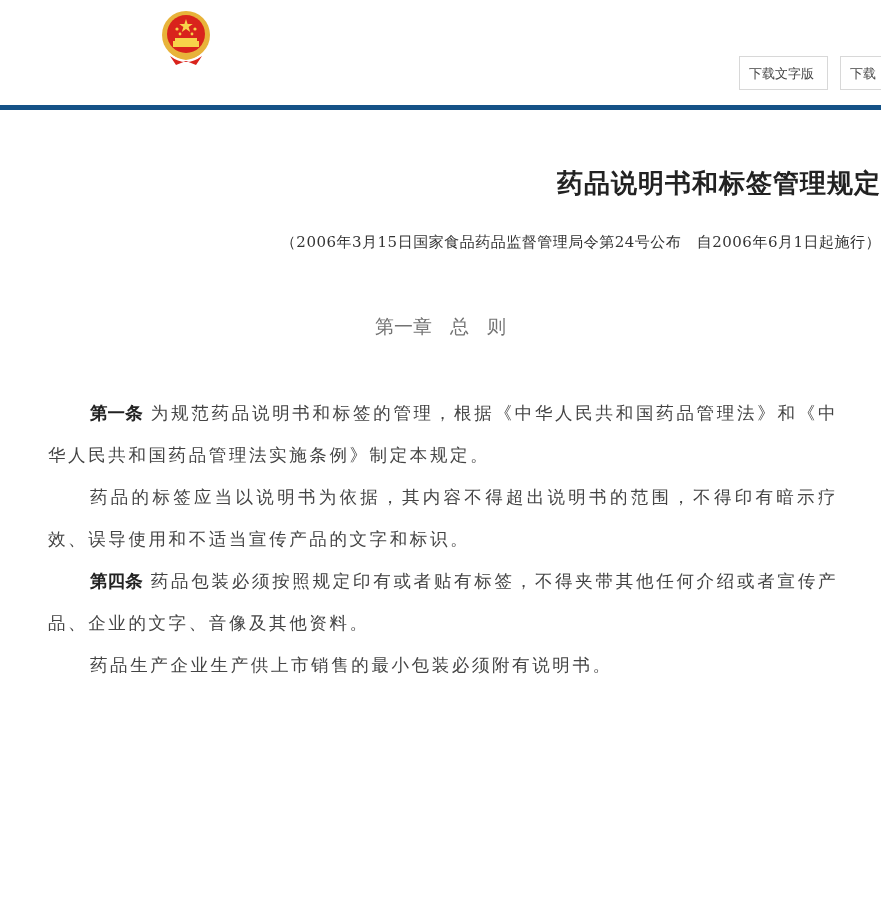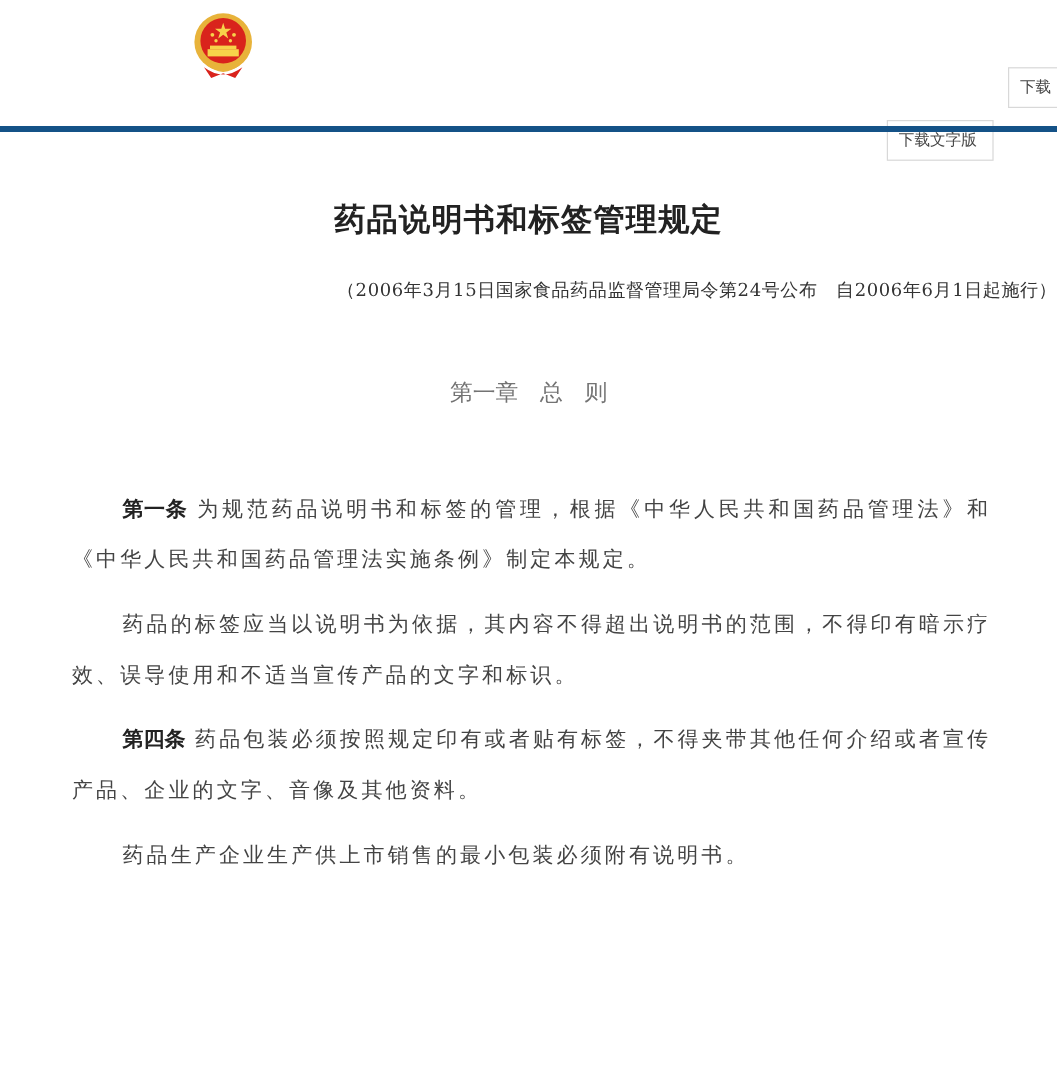--- a/index.html
+++ b/index.html
@@ -6,32 +6,32 @@
   body { width: 881px; height: 897px; overflow: hidden; position: relative;
          font-family: "DejaVu Serif", "Liberation Serif", serif; color: #333; }
   .header { position: absolute; left: 0; top: 0; width: 881px; height: 105px; background: #fff; }
   .emblem { position: absolute; left: 160px; top: 10px; width: 52px; height: 56px; }
   .site-title { position: absolute; left: 225px; top: 10px; font-size: 40px; line-height: 54px;
                 color: #e4161b; font-weight: bold; letter-spacing: 1px; white-space: nowrap;
                 font-family: "DejaVu Serif", "Liberation Serif", serif; }
   .dl-btn { position: absolute; top: 56px; height: 34px; border: 1px solid #d8d8d8; background: #fff;
             font-family: "DejaVu Sans", "Liberation Sans", sans-serif; font-size: 13px; color: #444;
             line-height: 34px; padding: 0 9px; box-sizing: border-box; white-space: nowrap; overflow: hidden; cursor: pointer; }
-  .dl-text { left: 739px; width: 89px; margin-top: 44px; }
+  .dl-text { left: 739px; width: 89px; }
   .dl-pdf { left: 840px; width: 60px; }
   .blue-bar { position: absolute; left: 0; top: 105px; width: 881px; height: 5px; background: #145287; }
-  .doc-title { position: absolute; left: 0; width: 881px; top: 166px; text-align: center;
+  .doc-title { position: absolute; left: 0; width: 881px; top: 166px; text-align: right;
                font-size: 26px; font-weight: bold; color: #222; letter-spacing: 1px; }
   .doc-subtitle { position: absolute; left: 0; width: 881px; top: 233px; text-align: right;
                   font-size: 15px; color: #333; letter-spacing: 0.5px; }
   .chapter { position: absolute; left: 0; width: 881px; top: 314px; text-align: center;
              font-family: "DejaVu Sans", "Liberation Sans", sans-serif; font-size: 19px; color: #737373; }
   .chapter span.gap { display: inline-block; width: 18px; }
   .body { position: absolute; left: 48px; top: 392px; width: 790px; }
-  .para { font-size: 17.5px; line-height: 42px; color: #444; text-indent: 42px; margin: 12px;
+  .para { font-size: 17.5px; line-height: 42px; color: #444; text-indent: 42px; margin: 0;
           letter-spacing: 2.6px; text-align: justify; }
   .para b { font-family: "DejaVu Sans", "Liberation Sans", sans-serif; font-weight: bold; color: #222; letter-spacing: 0; margin-right: 8px; }
 </style>
 </head>
 <body>
 
 <div class="header">
   <svg class="emblem" viewBox="0 0 52 56">
     <circle cx="26" cy="25" r="24" fill="#e8b33a"></circle>
     <circle cx="26" cy="24" r="19" fill="#d9231c"></circle>

